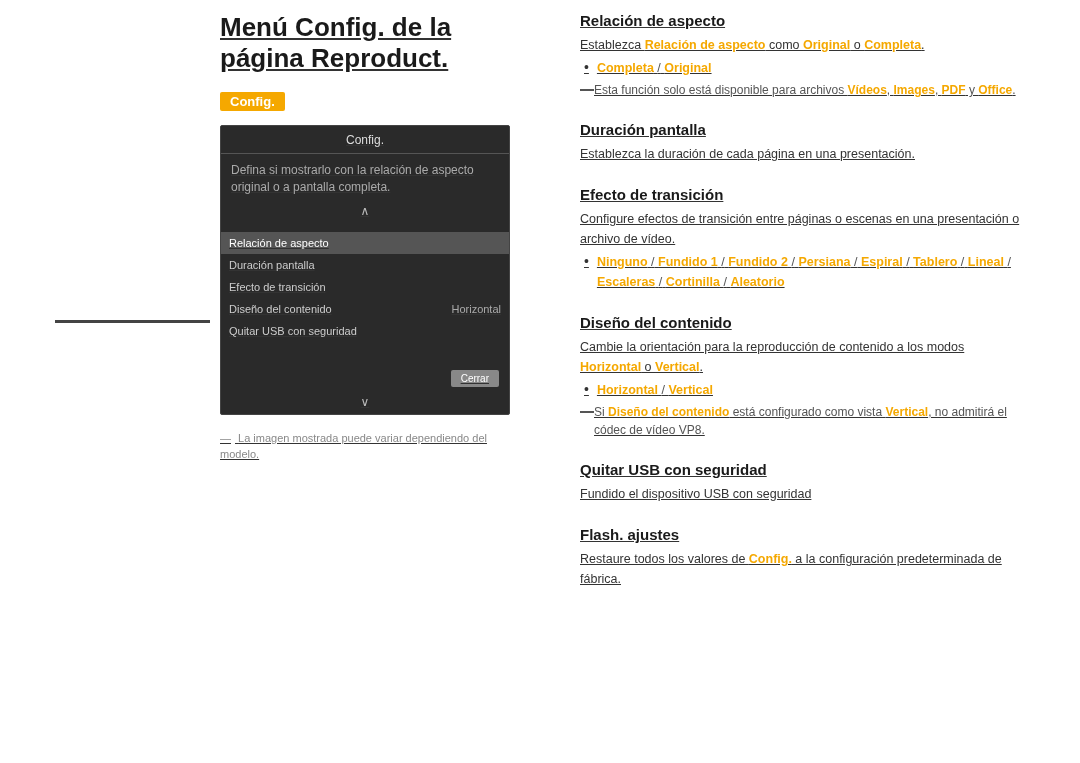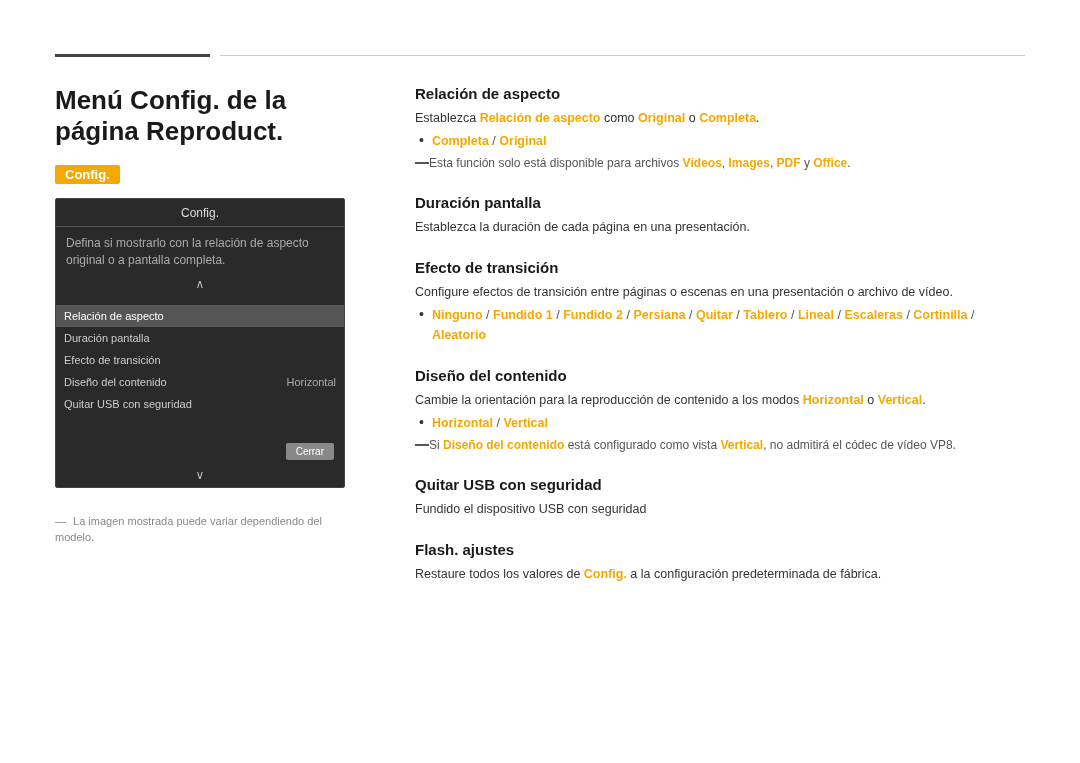--- a/index.html
+++ b/index.html
@@ -7,22 +7,23 @@
       background: #fff;
       font-family: 'Arial', sans-serif;
       font-size: 13px;
       color: #333;
       width: 1080px;
       min-height: 763px;
       overflow: hidden;
     }
     .page {
       display: flex;
-      flex-direction: column;
-      padding: 6px 55px;
+      flex-direction: row;
+      padding: 12px 55px;
+      text-decoration: underline;
     }
     
     .top-lines {
       display: flex;
       align-items: center;
       margin-bottom: 28px;
       margin-top: 48px;
       gap: 0;
     }
     .top-line-dark {
@@ -131,21 +132,21 @@
     }
     .menu-bottom-arrow {
       display: flex;
       justify-content: center;
       padding-bottom: 5px;
     }
 
     .note-text {
       color: #888;
       font-size: 11px;
-      margin-top: 25px;
+      margin-top: 15px;
       line-height: 1.5;
     }
     .note-dash {
       display: inline;
       margin-right: 4px;
     }
 
     
     .right-col {
       flex: 1;
@@ -288,21 +289,21 @@
         <div class="section-title">Efecto de transición</div>
         <div class="section-body">
           <p>Configure efectos de transición entre páginas o escenas en una presentación o archivo de vídeo.</p>
           <div class="bullet-item">
             <span class="bullet-dot">•</span>
             <span>
               <span class="orange">Ninguno</span> <span class="sep">/</span>
               <span class="orange">Fundido 1</span> <span class="sep">/</span>
               <span class="orange">Fundido 2</span> <span class="sep">/</span>
               <span class="orange">Persiana</span> <span class="sep">/</span>
-              <span class="orange">Quitar</span> <span class="sep">/</span>
+              <span class="orange">Espiral</span> <span class="sep">/</span>
               <span class="orange">Tablero</span> <span class="sep">/</span>
               <span class="orange">Lineal</span> <span class="sep">/</span>
               <span class="orange">Escaleras</span> <span class="sep">/</span>
               <span class="orange">Cortinilla</span> <span class="sep">/</span>
               <span class="orange">Aleatorio</span>
             </span>
           </div>
         </div>
       </div>
 

